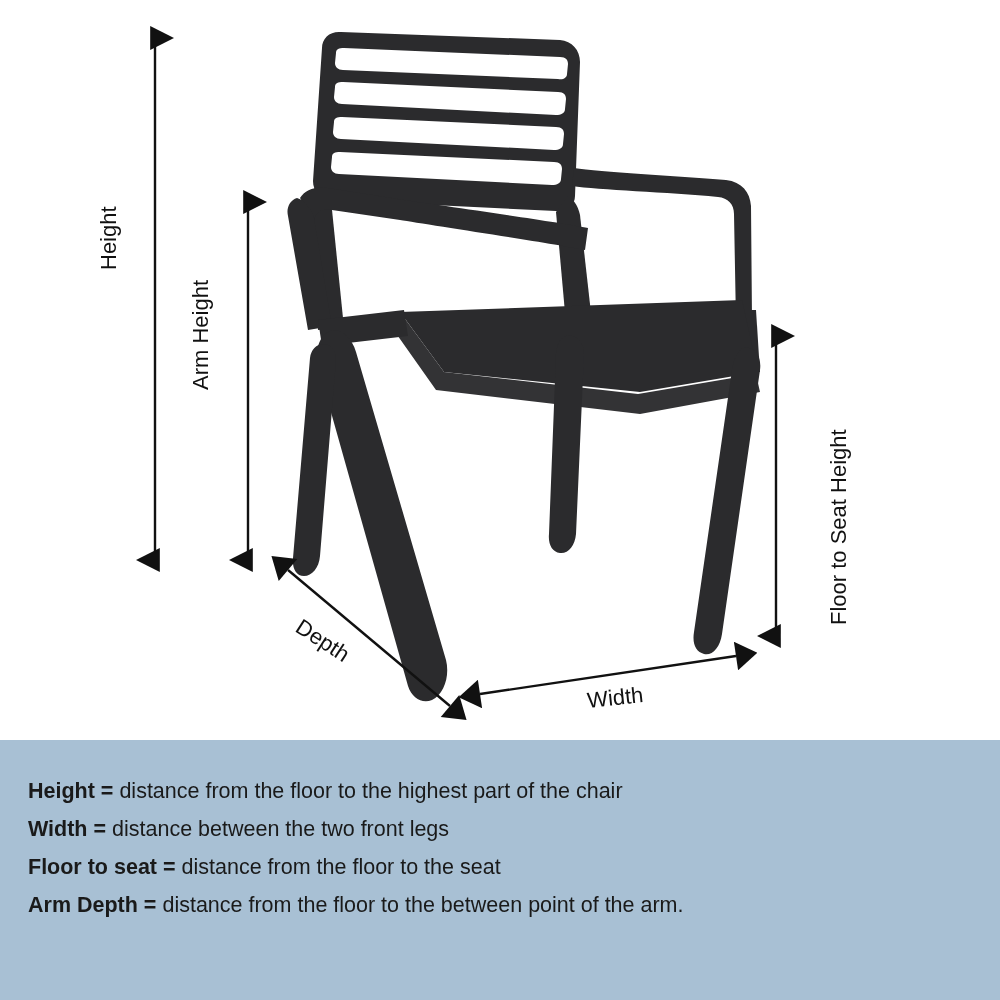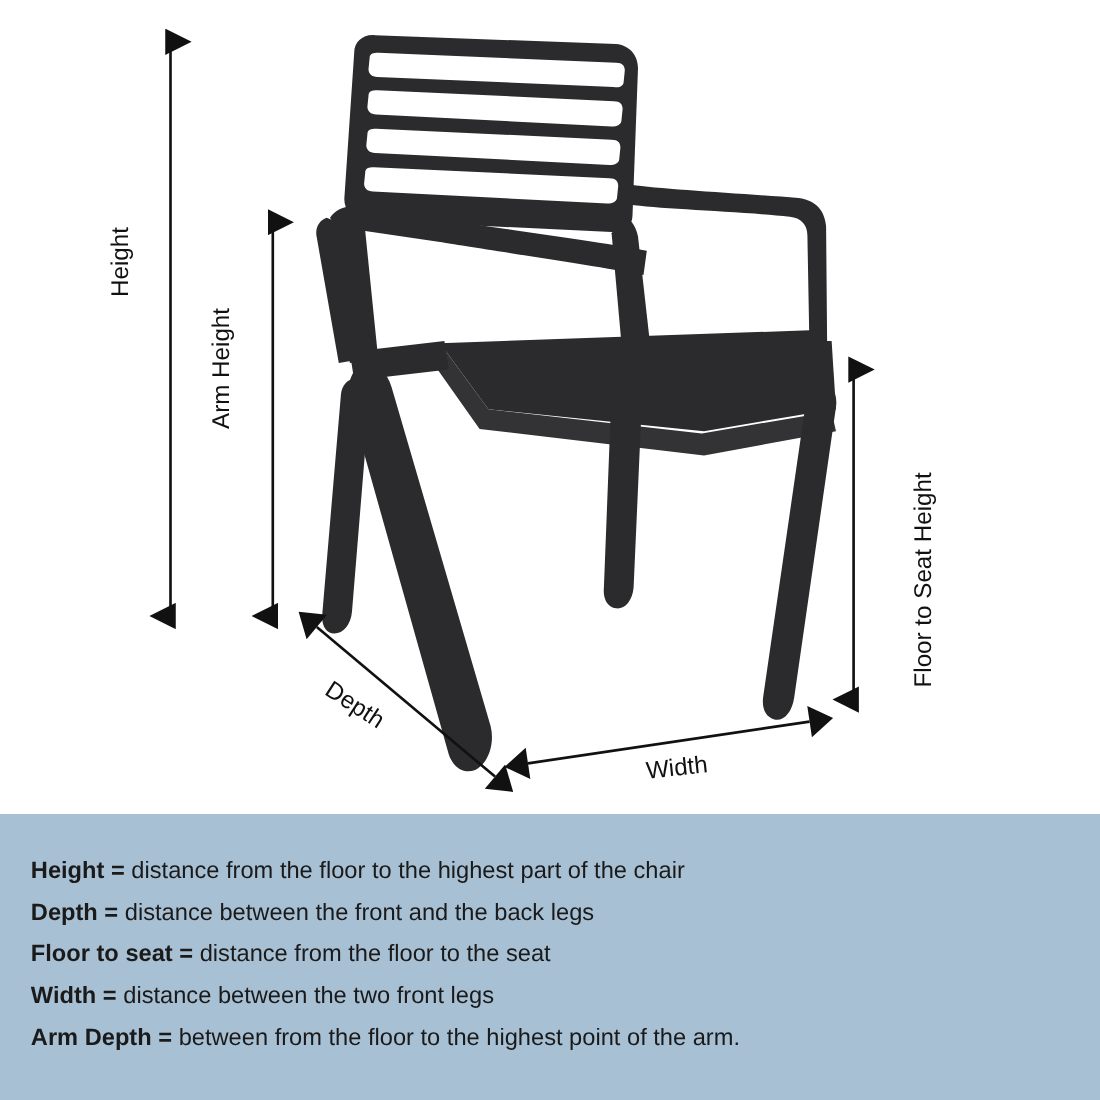--- a/index.html
+++ b/index.html
@@ -173,30 +173,26 @@
     <div class="dim-label" id="label-depth">Depth</div>
     <div class="dim-label" id="label-width">Width</div>
   </div>
 
   <div id="legend">
     <div class="legend-row">
       <span class="legend-term">Height =</span>
       <span class="legend-def">distance from the floor to the highest part of the chair</span>
     </div>
     <div class="legend-row">
-      <span class="legend-term">Depth =</span>
-      <span class="legend-def">distance between the front and the back legs</span>
+      <span class="legend-term">Width =</span>
+      <span class="legend-def">distance between the two front legs</span>
     </div>
     <div class="legend-row">
       <span class="legend-term">Floor to seat =</span>
       <span class="legend-def">distance from the floor to the seat</span>
     </div>
     <div class="legend-row">
-      <span class="legend-term">Width =</span>
-      <span class="legend-def">distance between the two front legs</span>
-    </div>
-    <div class="legend-row">
       <span class="legend-term">Arm Depth =</span>
-      <span class="legend-def">between from the floor to the highest point of the arm.</span>
+      <span class="legend-def">distance from the floor to the between point of the arm.</span>
     </div>
   </div>
 
 </div>
 
 </body></html>

